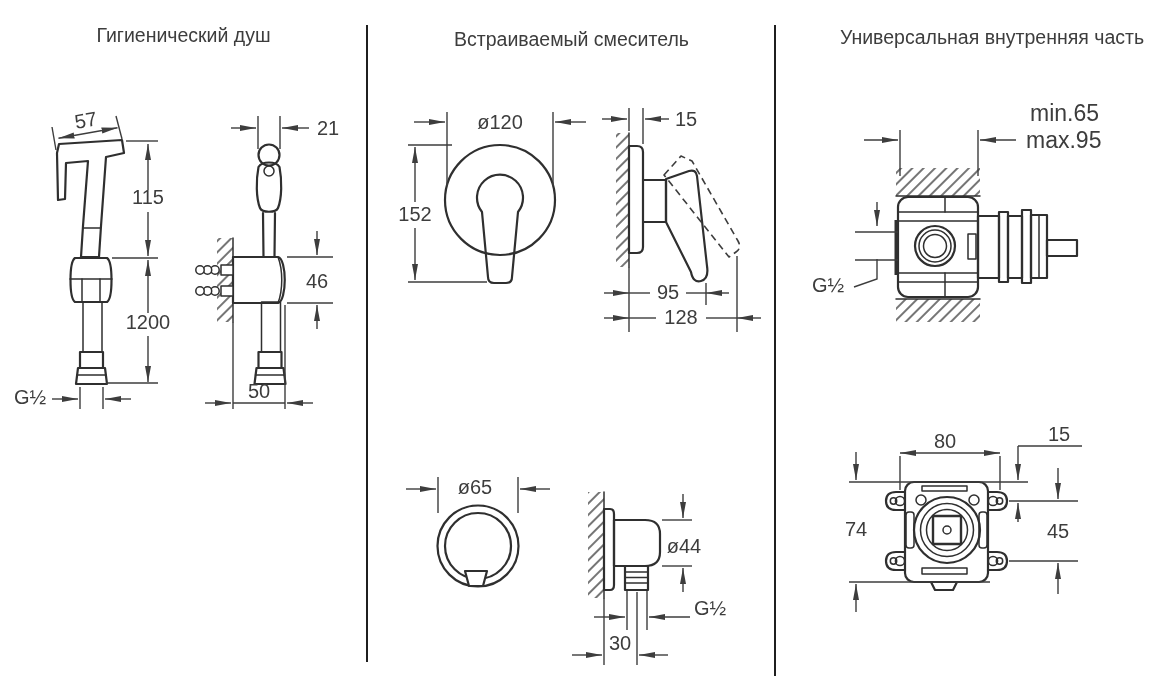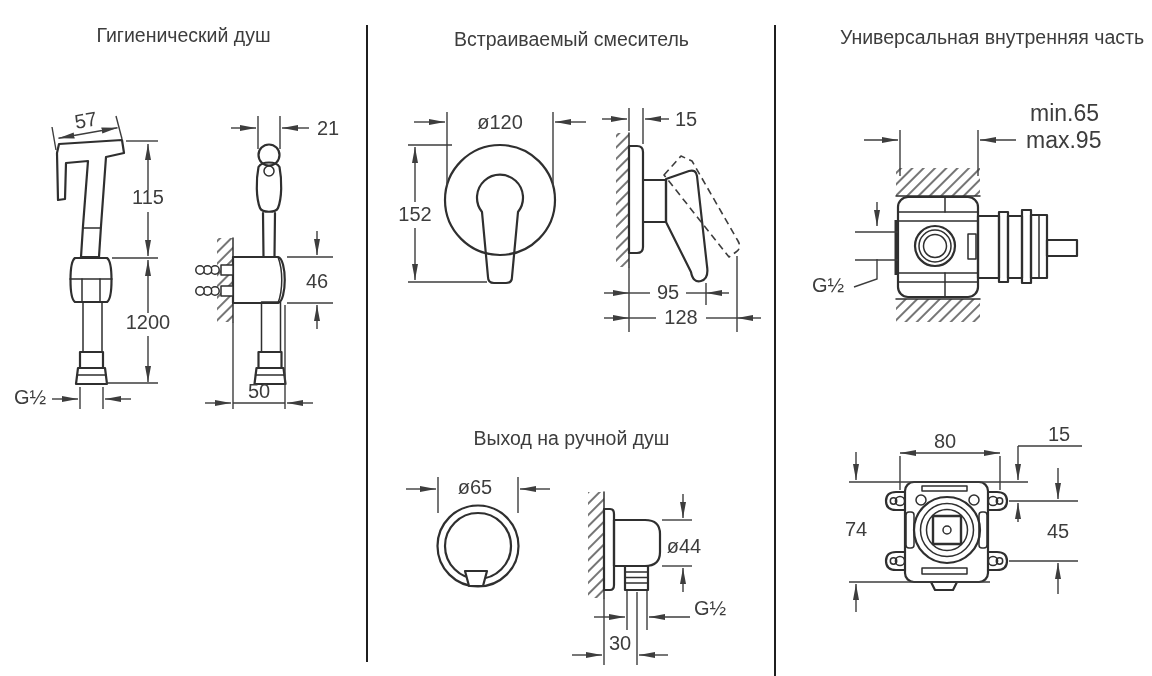--- a/index.html
+++ b/index.html
@@ -350,18 +350,17 @@
       <line class="dim" x1="1009" y1="501" x2="1078" y2="501"></line>
       <line class="dim" x1="1009" y1="561" x2="1078" y2="561"></line>
       <line class="dim" x1="1058" y1="468" x2="1058" y2="499" marker-end="url(#ar3)"></line>
       <line class="dim" x1="1058" y1="594" x2="1058" y2="563" marker-end="url(#ar3)"></line>
       <text x="1058" y="538" text-anchor="middle">45</text>
     </g>
   </svg>
 
   <div class="title" style="left:0;top:22px;width:367px;">Гигиенический душ</div>
   <div class="title" style="left:367px;top:26px;width:409px;">Встраиваемый смеситель</div>
-  <div class="title" style="left:367px;top:425px;width:409px;">Выход на ручной душ</div>
   <div class="title" style="left:776px;top:24px;width:432px;">
     <div>Универсальная внутренняя часть</div>
   </div>
 
 </div>
 
 </body></html>

